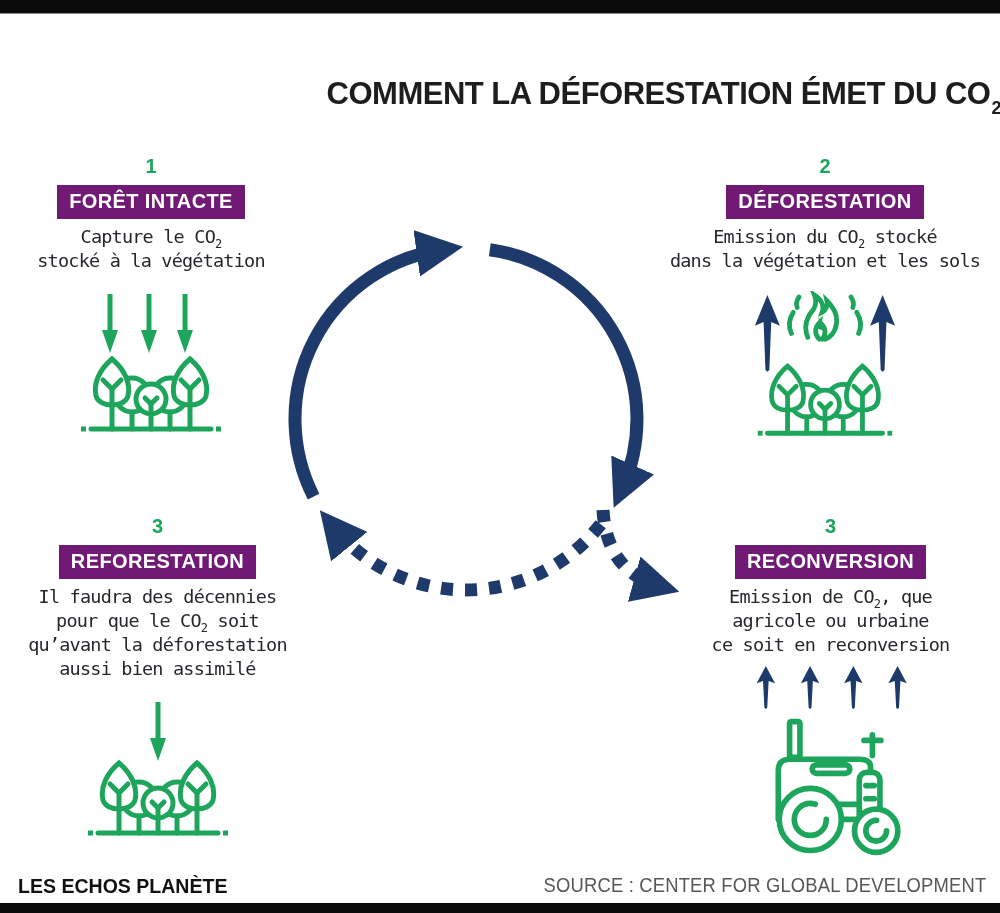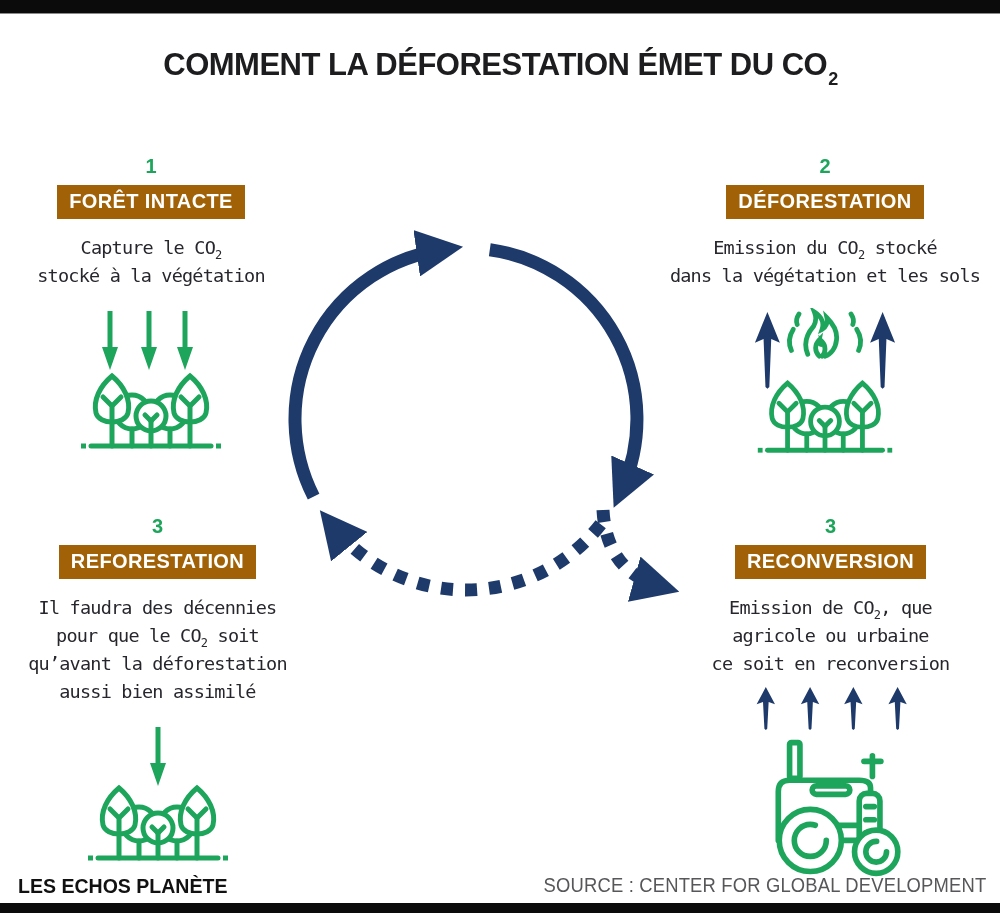--- a/index.html
+++ b/index.html
@@ -1,33 +1,33 @@
 <!DOCTYPE html>
 <html><head>
 <meta charset="utf-8">
 <style>
   html,body{margin:0;padding:0;background:#ffffff;}
   #stage{position:relative;width:1000px;height:913px;background:#ffffff;overflow:hidden;
          font-family:"Liberation Sans",sans-serif;}
   .bar{position:absolute;left:0;width:1000px;background:#0b0b0b;}
   #top-bar{top:0;height:13px;border-bottom:1px solid #8a8a8a;}
   #bottom-bar{bottom:0;height:10px;}
-  #title{position:absolute;top:26px;left:0;width:1000px;text-align:center;
+  #title{position:absolute;top:55px;left:0;width:1000px;text-align:right;
          font-size:31px;font-weight:700;letter-spacing:-0.5px;color:#1d1d1f;white-space:nowrap;}
   #title .tsub{font-size:18px;position:relative;top:10px;left:1px;}
   .quad{position:absolute;text-align:center;}
   #quad-1{left:15px;top:155px;width:272px;}
   #quad-2{left:650px;top:155px;width:350px;}
   #quad-3{left:5px;top:515px;width:305px;}
   #quad-4{left:663px;top:515px;width:335px;}
   .num{font-size:20px;font-weight:700;color:#1ea55c;margin-bottom:7px;}
-  .badge{display:inline-block;background:#a16207;color:#ffffff;font-size:20px;font-weight:700;
+  .badge{display:inline-block;background:#701a75;color:#ffffff;font-size:20px;font-weight:700;
          letter-spacing:0.4px;padding:5px 12px 6px;white-space:nowrap;}
-  .desc{margin-top:16px;font-family:"DejaVu Sans Mono",monospace;font-size:18.5px;
-        letter-spacing:-0.8px;line-height:26px;color:#26262c;}
+  .desc{margin-top:7px;font-family:"DejaVu Sans Mono",monospace;font-size:18.5px;
+        letter-spacing:-0.8px;line-height:21px;color:#26262c;}
   .desc .line{white-space:nowrap;}
   .desc .sub{font-size:12px;position:relative;top:5px;}
   .iconwrap{margin-top:17px;}
   #quad-4 .iconwrap{margin-top:8px;}
   svg{display:block;margin:0 auto;}
   #footer-brand{position:absolute;left:18px;bottom:15px;font-size:21px;font-weight:700;
         color:#111;transform:scaleX(0.93);transform-origin:left center;white-space:nowrap;}
   #footer-source{position:absolute;right:14px;bottom:16px;font-size:20px;color:#57575a;
         transform:scaleX(0.92);transform-origin:right center;white-space:nowrap;letter-spacing:0.2px;}
   #cycle-svg{position:absolute;left:283px;top:226px;}

